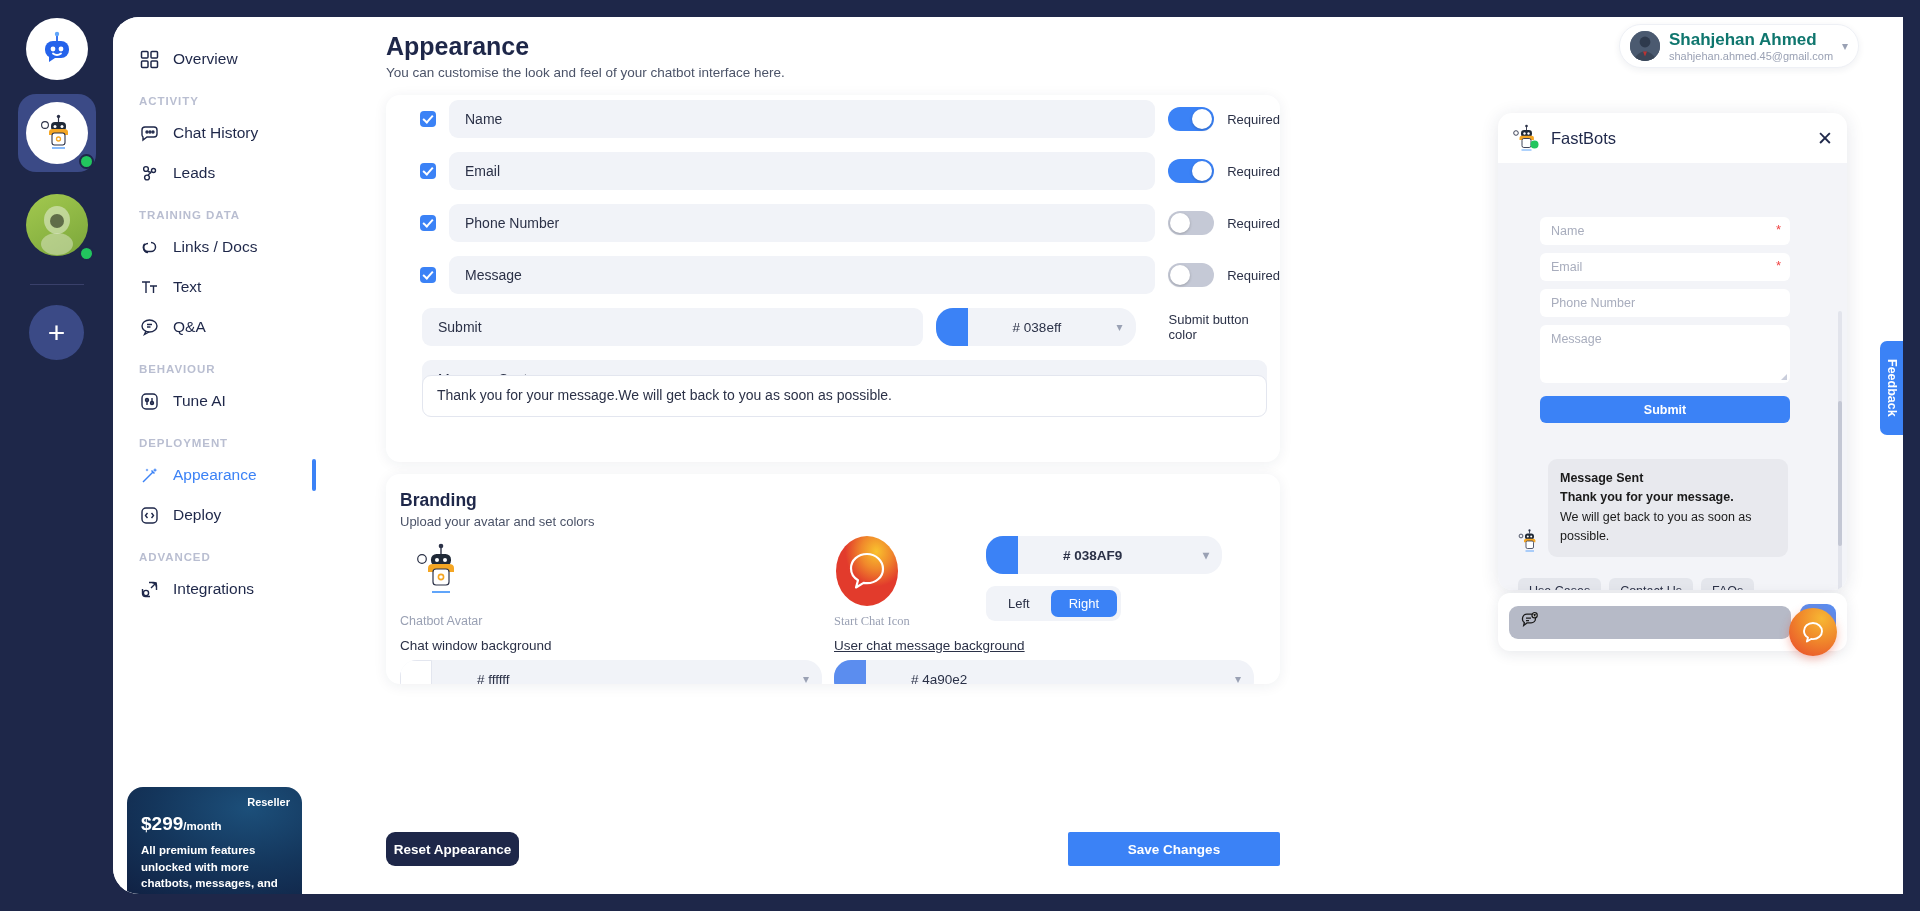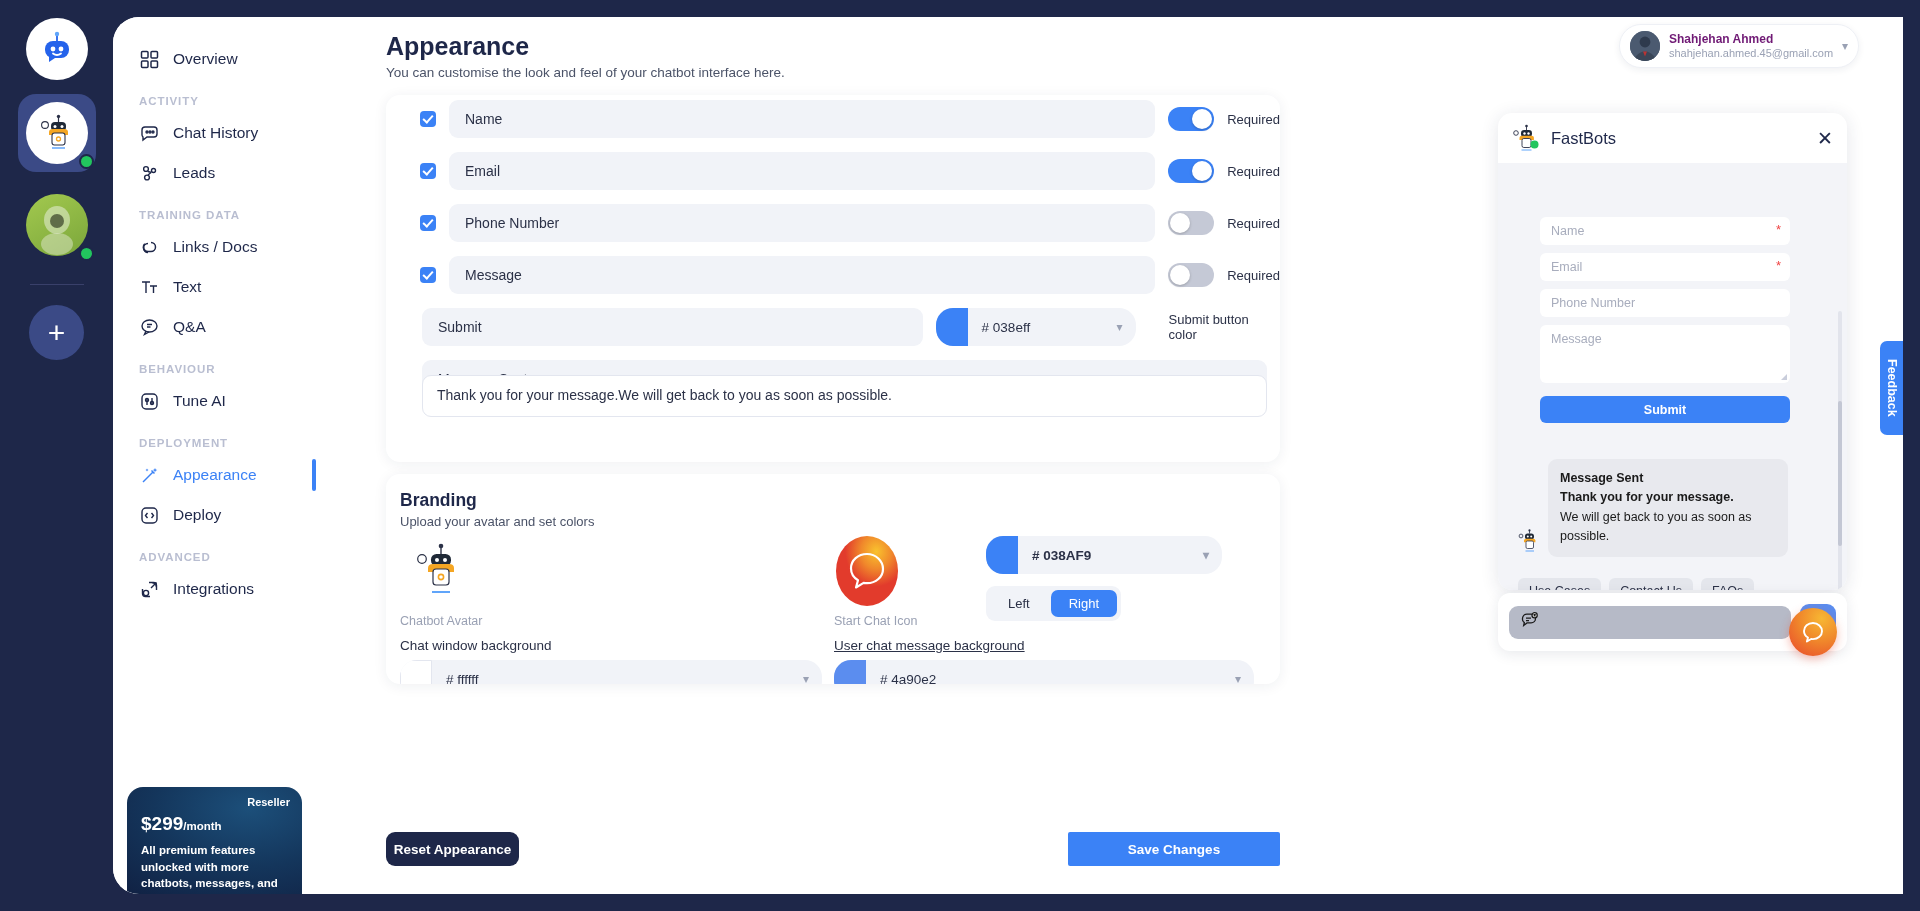--- a/index.html
+++ b/index.html
@@ -98,21 +98,21 @@
   .profile {
     position: absolute; right: 44px; top: 7px; width: 240px; height: 44px;
     background: #fff; border: 1px solid #eef0f5; border-radius: 24px;
     display: flex; align-items: center; padding: 0 10px; gap: 9px; cursor: pointer;
     box-shadow: 0 2px 7px rgba(30,39,73,.07);
   }
   .profile-pic {
     width: 30px; height: 30px; border-radius: 50%; flex: none; overflow: hidden;
     background: linear-gradient(160deg,#6b7a90,#2f3c52);
   }
-  .profile-name { font-size: 12px; font-weight: 600; color: #701a75; line-height: 1.25; }
+  .profile-name { font-size: 17px; font-weight: 600; color: #0f766e; line-height: 1.25; }
   .profile-mail { font-size: 11px; color: #9aa1b4; line-height: 1.25; }
   .chev { color: #9aa1b4; font-size: 12px; margin-left: auto; }
 
   
   .card {
     position: absolute; background: #fff; border-radius: 14px;
     box-shadow: 0 2px 14px rgba(30,39,73,.07);
   }
   .card-form { left: 70px; top: 78px; width: 894px; height: 367px; }
   .card-brand { left: 70px; top: 457px; width: 894px; height: 210px; overflow: hidden; }
@@ -143,21 +143,21 @@
   .tgl::after {
     content: ""; position: absolute; top: 2px; left: 2px;
     width: 20px; height: 20px; border-radius: 50%; background: #fff;
     box-shadow: 0 1px 3px rgba(0,0,0,.22);
   }
   .tgl.on::after { left: 24px; }
   .req { font-size: 13px; color: #2b3147; }
 
   .clr {
     height: 38px; background: #f1f3f8; border-radius: 17px;
-    display: flex; align-items: center; cursor: pointer; overflow: hidden;
+    display: flex; align-items: center; cursor: pointer; overflow: hidden; gap: 31px;
   }
   .sw { width: 32px; height: 38px; border-radius: 9px 0 0 9px; flex: none; }
   .clr-txt { font-size: 13.5px; color: #2b3147; padding-left: 14px; }
   .clr-chev { margin-left: auto; padding-right: 13px; color: #9aa1b4; font-size: 12px; }
 
   .ta {
     position: absolute; left: 36px; top: 280px; width: 845px; height: 42px;
     border: 1px solid #e3e6ef; border-radius: 9px; background: #fff;
     font-size: 14px; color: #2b3147; padding: 11px 14px; cursor: text;
   }
@@ -524,21 +524,21 @@
             <defs>
                 <radialGradient id="g1" cx="65%" cy="22%">
               <stop offset="0%" stop-color="#f9c22e"></stop>
                   <stop offset="50%" stop-color="#f0882b"></stop>
               <stop offset="100%" stop-color="#e23b2c"></stop>
                 </radialGradient>
               </defs>
             <path d="M31 18c-9 0-16 6.4-16 14.3 0 5 2.8 9.4 7 11.9l-2 7.3 7.6-4.6c1.1.2 2.2.3 3.4.3 9 0 16-6.4 16-14.3S40 18 31 18z" fill="none" stroke="#fff" stroke-width="2.2" stroke-linejoin="round"></path>
           </svg>
         </div>
-        <div class="brand-lbl" style="left:448px;top:140px;">Start Chat Icon</div>
+        <div class="brand-lbl" style="left:448px;top:140px;font-family:Liberation Serif, serif;">Start Chat Icon</div>
 
         <div class="clr" style="position:absolute;left:600px;top:62px;width:236px;font-weight:bold;">
           <div class="sw" style="background:#3b82f6;"></div>
           <div class="clr-txt"># 038AF9</div>
           <div class="clr-chev">▾</div>
         </div>
 
         <div class="seg" style="left:600px;top:112px;">
           <div class="seg-btn">Left</div>
           <div class="seg-btn sel">Right</div>

